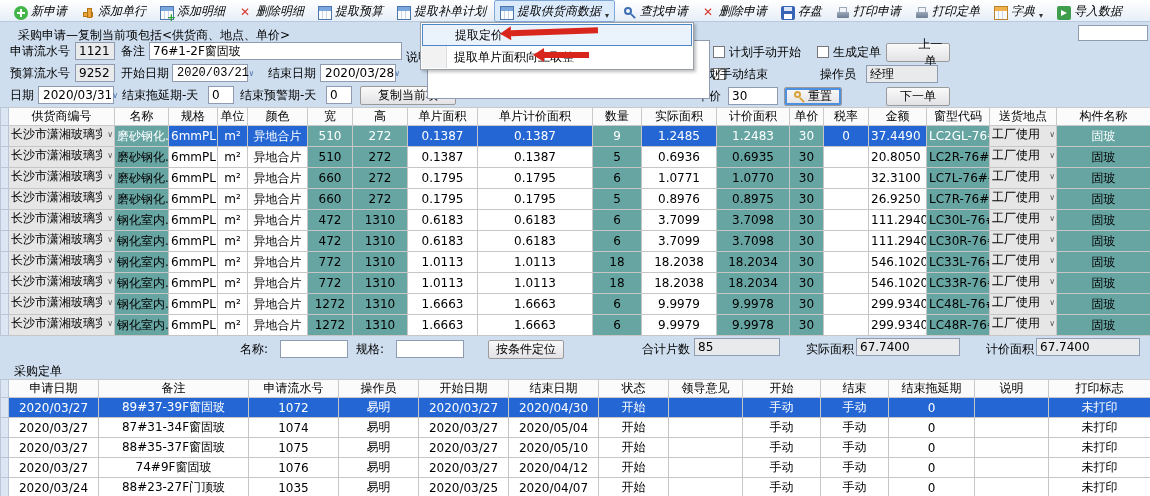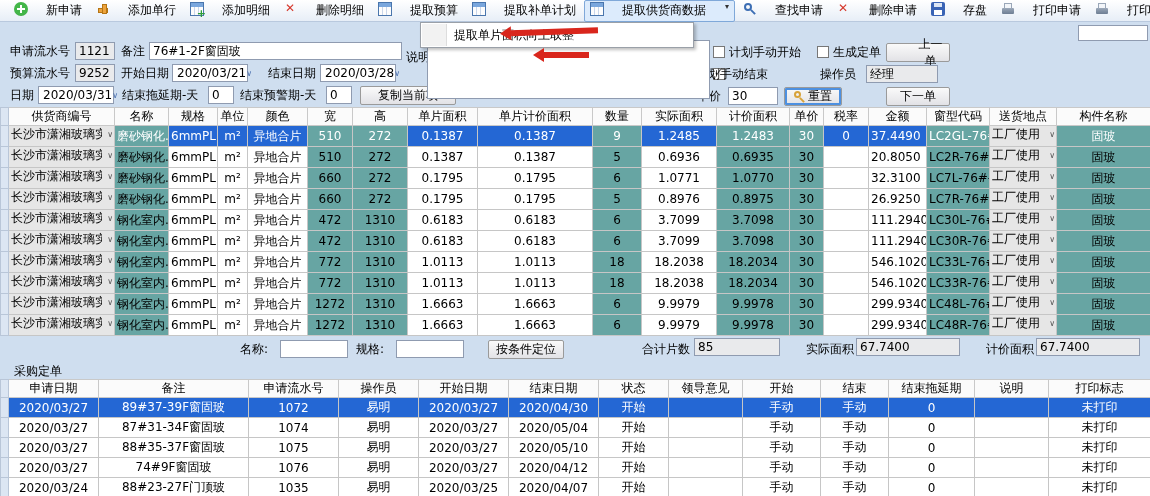--- a/index.html
+++ b/index.html
@@ -3,22 +3,22 @@
 <meta charset="utf-8">
 <style>
   html,body{margin:0;padding:0;}
   .page{position:relative;width:1150px;height:496px;background:#cfdeef;overflow:hidden;
         font-family:"DejaVu Sans","Liberation Sans",sans-serif;font-size:12px;color:#000;}
 
   
   .toolbar{position:absolute;left:0;top:0;width:1150px;height:22px;
            background:linear-gradient(#ffffff,#e7eef7);border-bottom:1px solid #b9c9de;
            display:flex;align-items:center;padding-left:8px;box-sizing:border-box;gap:2px;}
-  .tb-item{display:inline-flex;align-items:flex-start;gap:18px;padding:1px 5px;height:18px;
-           border:1px solid transparent;border-radius:2px;white-space:nowrap;}
+  .tb-item{display:inline-flex;align-items:flex-end;gap:3px;padding:1px 5px;height:18px;
+           border:1px solid transparent;border-radius:2px;white-space:nowrap;font-style:italic;}
   .tb-item.active{background:#dcebfc;border-color:#7fa8d9;}
   .tb-caret{font-size:8px;color:#333;margin-left:1px;}
   .icon{width:14px;height:14px;display:inline-block;position:relative;flex:0 0 auto;}
   .icon-new-plus-green{background:radial-gradient(circle at 50% 45%,#43b649 60%,#2e8f36 100%);border-radius:50%;}
   .icon-new-plus-green::before{content:"";position:absolute;left:3px;right:3px;top:6px;height:2px;background:#fff;}
   .icon-new-plus-green::after{content:"";position:absolute;top:3px;bottom:3px;left:6px;width:2px;background:#fff;}
   .icon-add-plus-gold::before{content:"";position:absolute;left:2px;right:2px;top:6px;height:3px;background:#eda33c;border:1px solid #b57514;}
   .icon-add-plus-gold::after{content:"";position:absolute;top:2px;bottom:2px;left:6px;width:3px;background:#eda33c;border:1px solid #b57514;}
   .icon-table-blue,.icon-table-add,.icon-dictionary{background:linear-gradient(#7aa7dd 0 4px,#fdfdfd 4px);
       border:1px solid #4a76ad;box-sizing:border-box;}
@@ -143,33 +143,34 @@
         <span class="icon icon-dictionary"></span>
         <span class="tb-label">字典</span>
         <span class="tb-caret">▾</span>
       </div>
       <div class="tb-item">
         <span class="icon icon-import"></span>
         <span class="tb-label">导入数据</span>
       </div>
     </div>
 
+  <div class="lbl" style="left:18px;top:26px;">采购申请—复制当前项包括&lt;供货商、地点、单价&gt;</div>
   <input class="inp" style="left: 1078px; top: 25px; width: 70px; height: 16px;" readonly="">
 
   <div class="lbl" style="left:10px;top:42px;">申请流水号</div>
   <input class="inp ro" style="left: 75px; top: 42px; width: 40px;" readonly="" value="1121">
   <div class="lbl" style="left:121px;top:42px;">备注</div>
   <input class="inp" style="left: 149px; top: 42px; width: 253px;" value="76#1-2F窗固玻">
   <div class="lbl" style="left:406px;top:48px;">说明</div>
   <div class="bigbox"></div>
 
   <div class="lbl" style="left:10px;top:64px;">预算流水号</div>
   <input class="inp ro" style="left: 75px; top: 64px; width: 40px;" readonly="" value="9252">
   <div class="lbl" style="left:121px;top:64px;">开始日期</div>
-  <div class="combo" style="left:172px;top:64px;width:76px;">
+  <div class="combo" style="left:172px;top:64px;width:76px;font-family:Liberation Mono, monospace;">
     <span>2020/03/21</span>
     <span class="ar">∨</span>
   </div>
   <div class="lbl" style="left:268px;top:64px;">结束日期</div>
   <div class="combo" style="left:320px;top:64px;width:76px;">
     <span>2020/03/28</span>
     <span class="ar">∨</span>
   </div>
 
   <div class="lbl" style="left:10px;top:86px;">日期</div>
@@ -591,20 +592,21 @@
             <td>手动</td>
             <td>0</td>
             <td></td>
             <td>未打印</td>
           </tr>
         </tbody>
       </table>
     </div>
 
   <div class="menu">
+      <div class="mi hl">提取定价</div>
       <div class="mi">提取单片面积向上取整</div>
     </div>
 
   <div class="ann-arrow" style="left:500px;top:25px;width:98px;transform:rotate(-2deg);">
     <span class="tri"></span>
       <span class="shaft"></span>
   </div>
   <div class="ann-arrow" style="left:533px;top:48px;width:56px;">
     <span class="tri"></span>
       <span class="shaft"></span>

